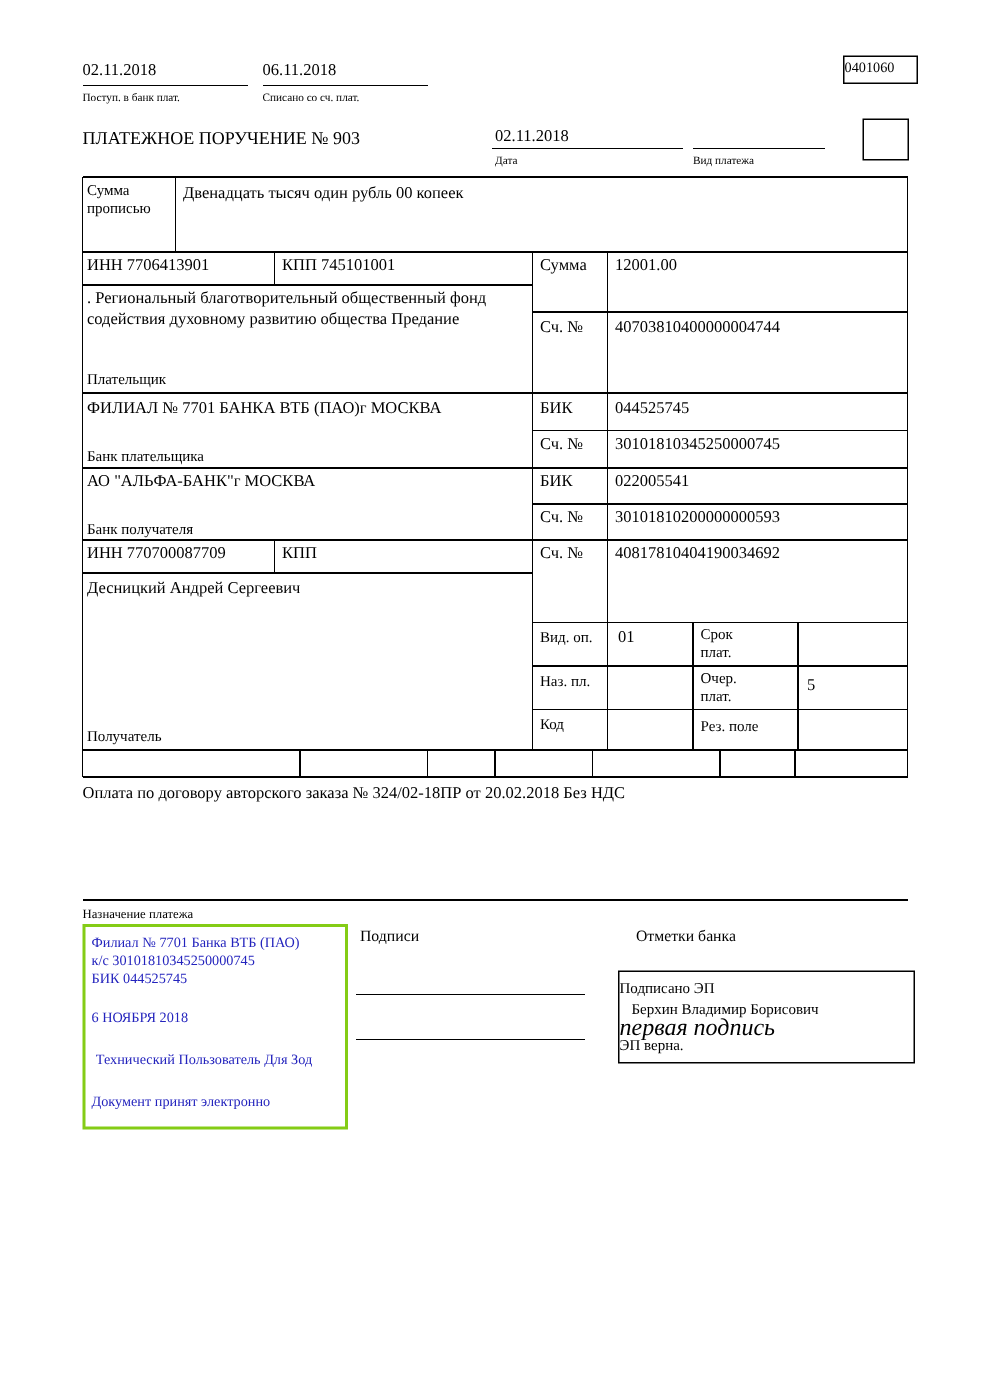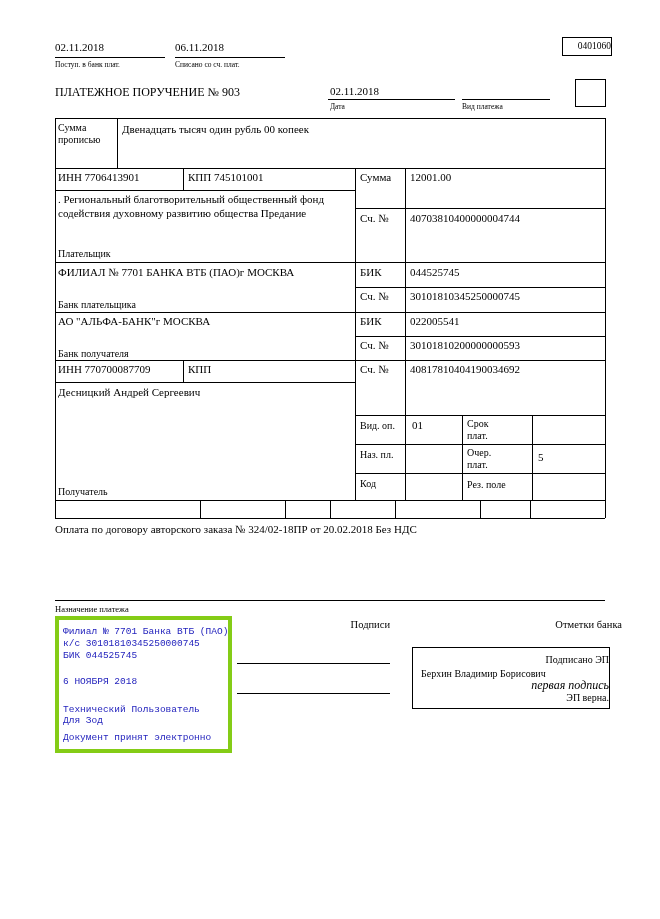--- a/index.html
+++ b/index.html
@@ -7,25 +7,26 @@
   .doc {
     position:relative; width:660px; height:915px; background:#fff;
     font-family:"Liberation Serif", serif; color:#000; overflow:hidden;
   }
   .t  { position:absolute; font-size:11px; line-height:13px; white-space:nowrap; }
   .wrap { white-space:normal; }
   .sm { font-size:10px; line-height:12px; }
   .xs { font-size:7.5px; line-height:9px; }
   .b  { font-weight:normal; }
   .i  { font-style:italic; }
-  .ctr{ text-align:right; }
+  .ctr{ text-align:left; }
   .box { position:absolute; border:1px solid #000; }
   .stamp {
-    position:absolute; border:4px solid #84cc16; color:#2323bd;
-    font-family:Liberation Mono, monospace;
+    position:absolute; border:2px solid #84cc16; color:#2323bd;
+    font-family:Liberation Serif, serif;
+    text-align:center;
   }
   .stamp .t { font-size:9.5px; line-height:11px; }
   .grid { position:absolute; left:0; top:0; }
 </style>
 </head>
 <body>
 
 <div class="doc">
 
   <svg class="grid" width="660" height="919">
@@ -111,19 +112,19 @@
     <div class="t" style="left:4px;top:18px">к/с 30101810345250000745</div>
     <div class="t" style="left:4px;top:30px">БИК 044525745</div>
     <div class="t" style="left:4px;top:56px">6 НОЯБРЯ 2018</div>
     <div class="t wrap" style="left:4px;top:84px;width:150px">Технический Пользователь Для Зод</div>
     <div class="t" style="left:4px;top:112px">Документ принят электронно</div>
   </div>
 
   <div class="box" style="left:412px;top:647px;width:198px;height:62px">
     <div class="t b ctr" style="left:0;top:5px;width:100%;font-size:10px">Подписано ЭП</div>
     <div class="t" style="left:8px;top:19px;font-size:10px">Берхин Владимир Борисович</div>
-    <div class="t i ctr" style="left:0;top:31px;width:100%;font-size:12px">первая подпись</div>
+    <div class="t i ctr" style="left:0;top:31px;width:100%;font-size:16px">первая подпись</div>
     <div class="t b ctr" style="left:0;top:43px;width:100%;font-size:10px">ЭП верна.</div>
   </div>
 
   <div style="position:absolute;left:0;top:915px;width:112px;height:4px;background:#000"></div>
 
 </div>
 
 </body></html>

